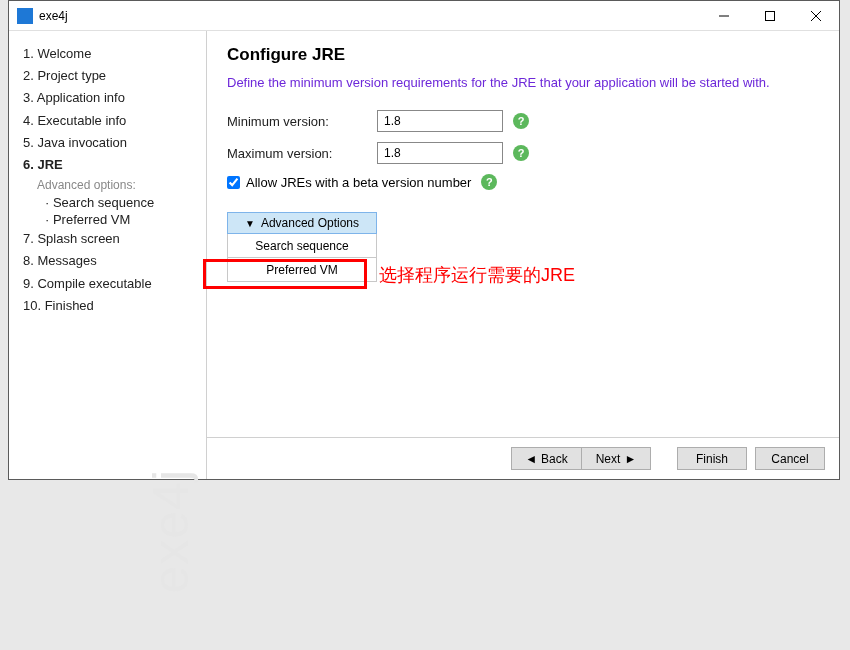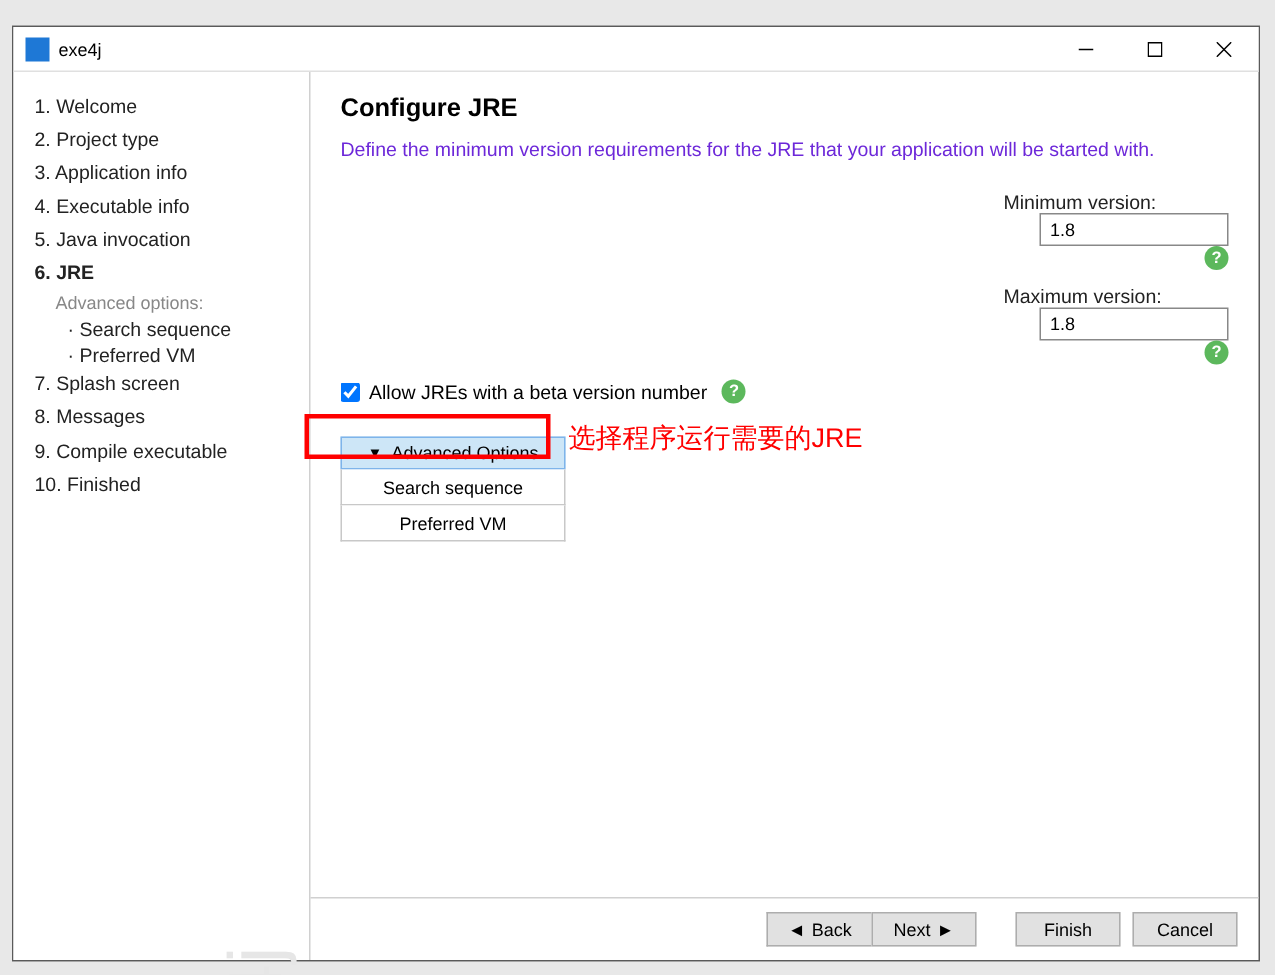--- a/index.html
+++ b/index.html
@@ -1,19 +1,19 @@
 <!DOCTYPE html>
 <html><head>
 <meta charset="utf-8">
 <style>
   * { box-sizing: border-box; margin: 0; padding: 0; }
   body { font-family: "Segoe UI", Tahoma, sans-serif; font-size: 12px; background: #e8e8e8; }
   .outer { position: relative; width: 850px; height: 650px; background: #e8e8e8; }
   .window {
-    position: absolute; left: 8px; top: 17px; width: 832px; height: 624px;
+    position: absolute; left: 8px; top: 0; width: 832px; height: 480px;
     background: #fff; border: 1px solid #5a5a5a;
   }
   .titlebar {
     height: 30px; display: flex; align-items: center; border-bottom: 1px solid #e0e0e0;
     background: #fff;
   }
   .titlebar .app-icon {
     width: 16px; height: 16px; margin-left: 8px; margin-right: 6px;
     background: #1e78d6; display: inline-block;
   }
@@ -37,21 +37,21 @@
   .watermark {
     position: absolute; bottom: 10px; right: 6px; font-size: 50px; font-weight: 300;
     color: #e6e6e6; transform: rotate(-90deg); transform-origin: right bottom;
     letter-spacing: 1px;
   }
 
   .main { flex: 1; padding: 14px 20px 0 20px; position: relative; display: flex; flex-direction: column; }
   .page-title { font-size: 17px; font-weight: bold; color: #000; margin-bottom: 10px; }
   .page-desc { font-size: 13px; color: #6d28d9; margin-bottom: 20px; }
 
-  .form-row { display: flex; align-items: flex-end; margin-bottom: 10px; flex-direction: column; }
+  .form-row { display: flex; align-items: center; margin-bottom: 10px; }
   .form-label { width: 150px; font-size: 13px; color: #222; }
   .form-input {
     width: 126px; height: 22px; border: 1px solid #888; padding: 0 6px; font-size: 12px;
     font-family: inherit;
   }
   .help-icon {
     width: 16px; height: 16px; border-radius: 50%; background: #5cb85c;
     color: #fff; font-size: 11px; font-weight: bold; display: inline-flex;
     align-items: center; justify-content: center; margin-left: 10px;
   }

